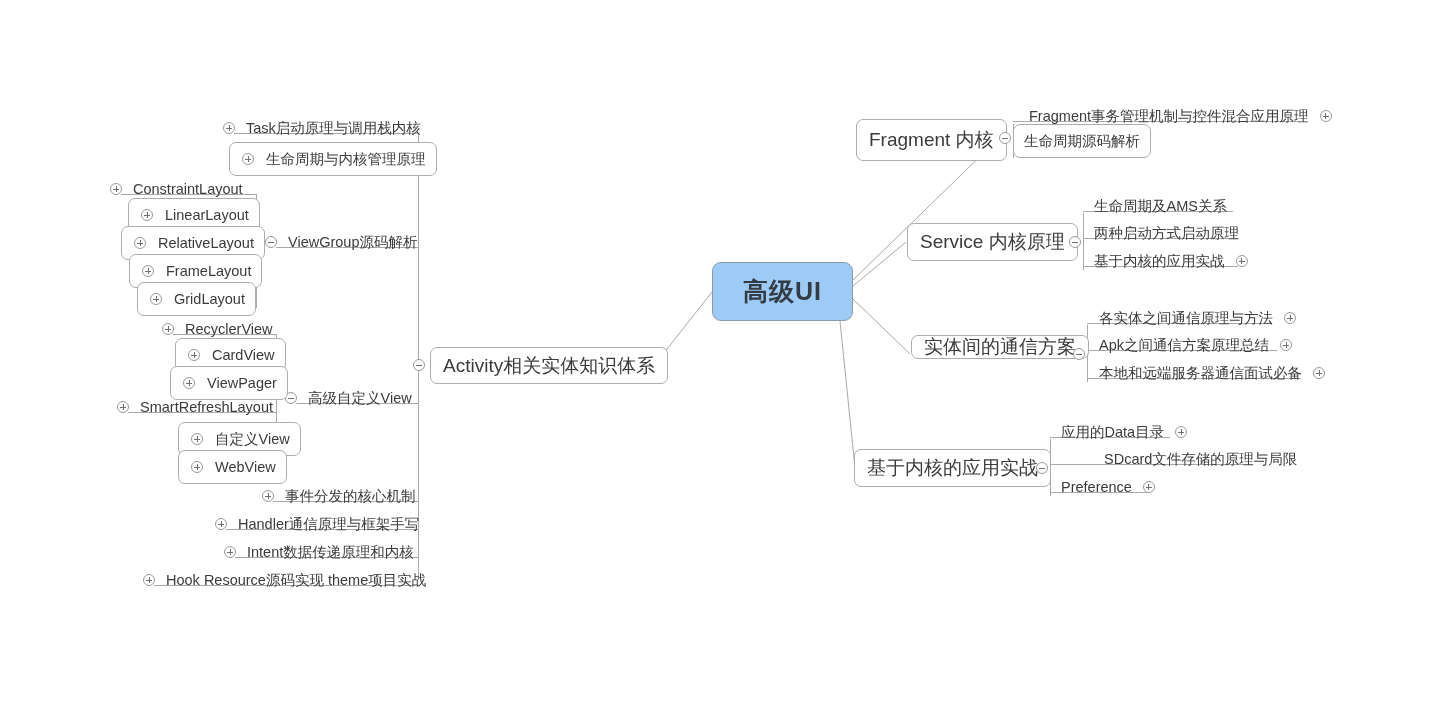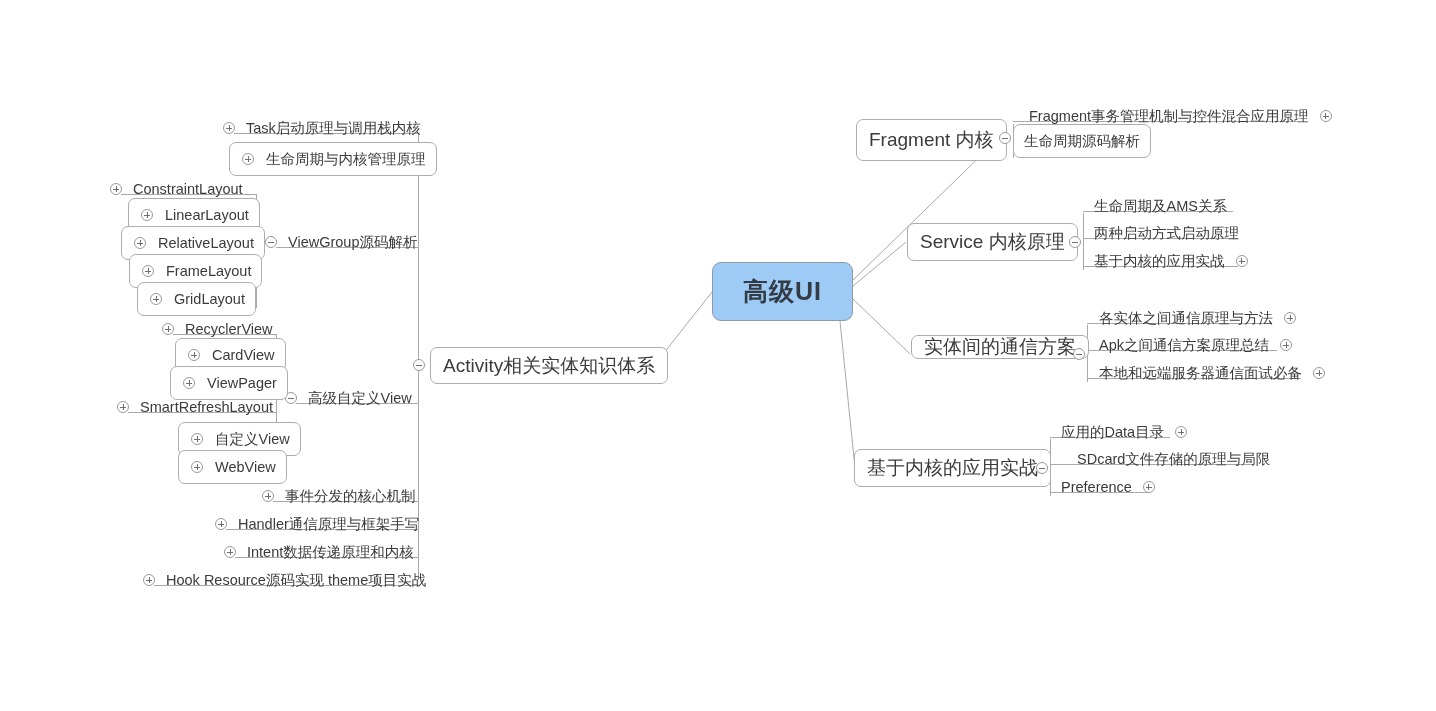--- a/index.html
+++ b/index.html
@@ -338,21 +338,21 @@
   </div>
   <div class="toggle free" style="left:1036px; top:462px;"></div>
   <div class="vline" style="left:1050px; top:439px; height:57px;"></div>
 
   <div class="leaf" style="left:1057px; top:419px;text-align:right;">
     <span class="txt">应用的Data目录</span>
     <span class="toggle plus"></span>
   </div>
   <div class="uline" style="left:1050px; top:437px; width:120px;"></div>
 
-  <div class="leaf" style="left:1073px; top:446px;">
+  <div class="leaf" style="left:1100px; top:446px;">
     <span class="txt">SDcard文件存储的原理与局限</span>
   </div>
   <div class="uline" style="left:1050px; top:464px; width:203px;"></div>
 
   <div class="leaf" style="left:1057px; top:474px;">
     <span class="txt">Preference</span>
     <span class="toggle plus"></span>
   </div>
   <div class="uline" style="left:1050px; top:492px; width:97px;"></div>
 

